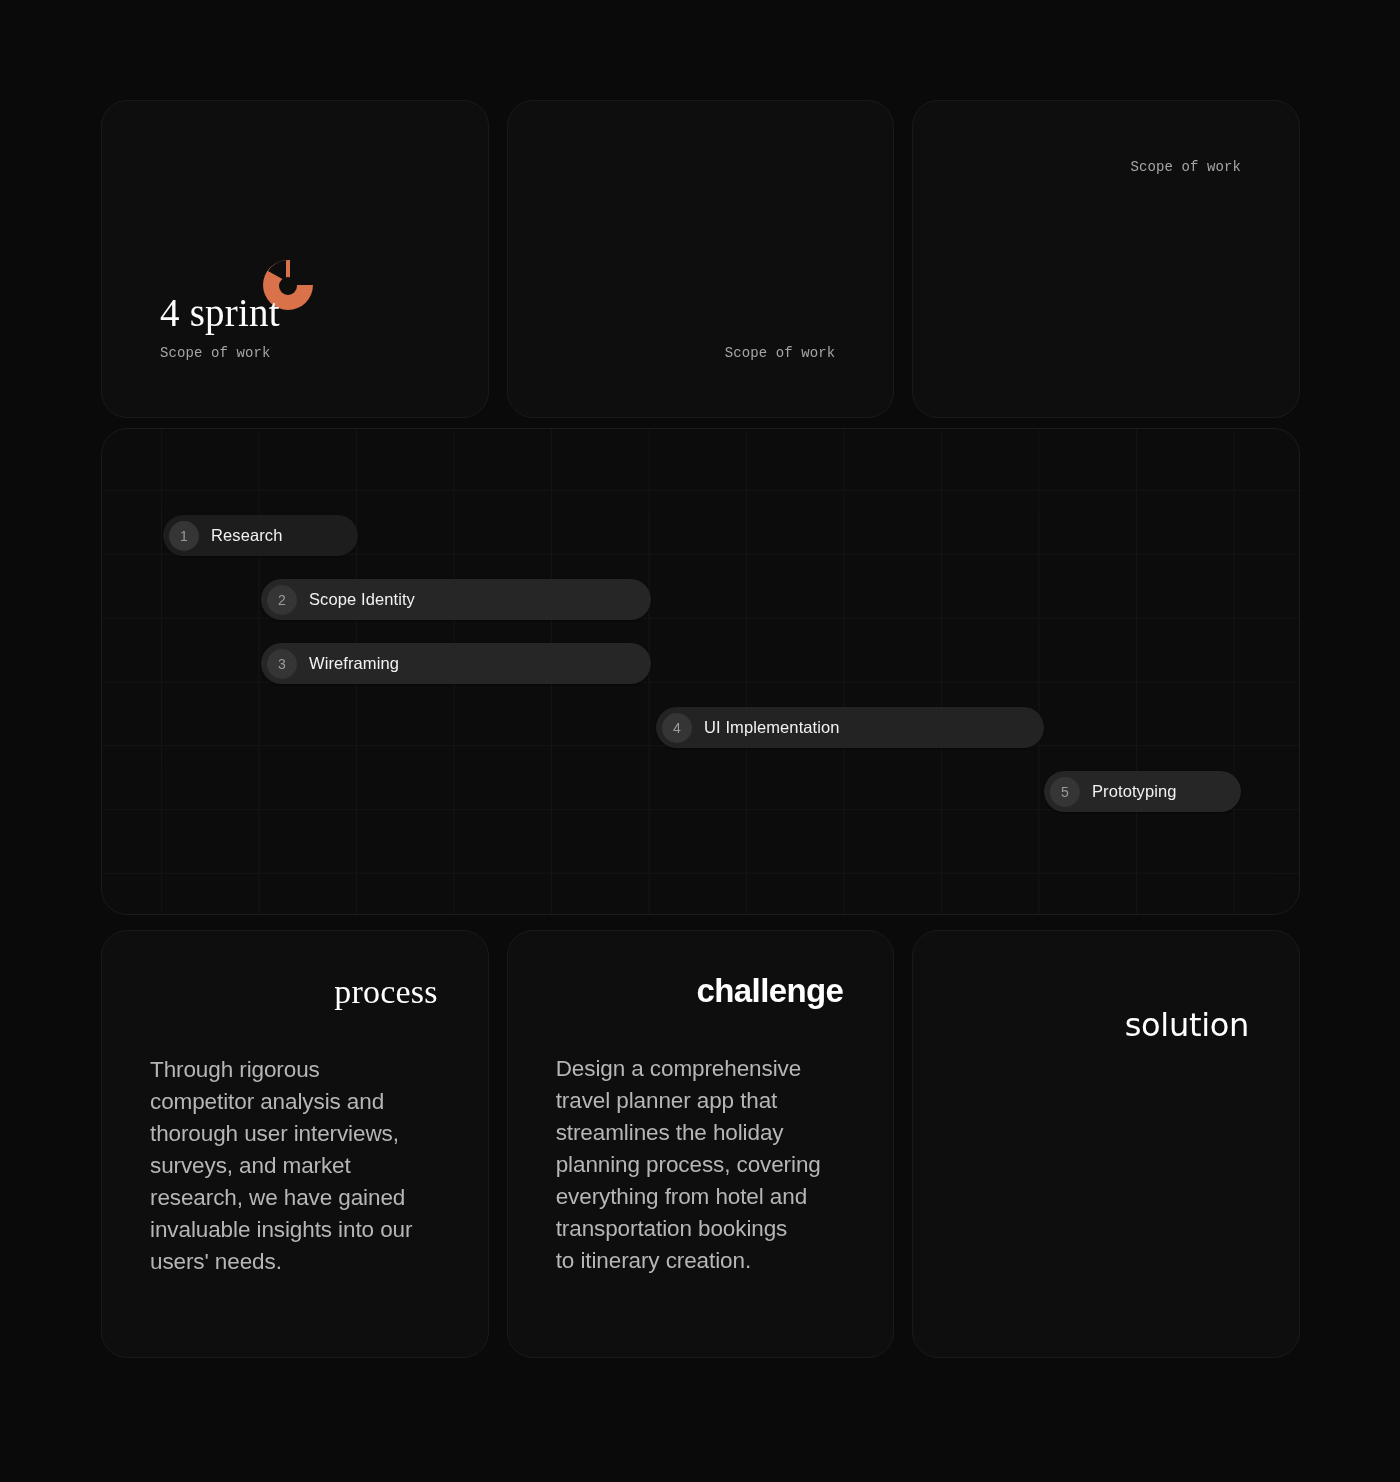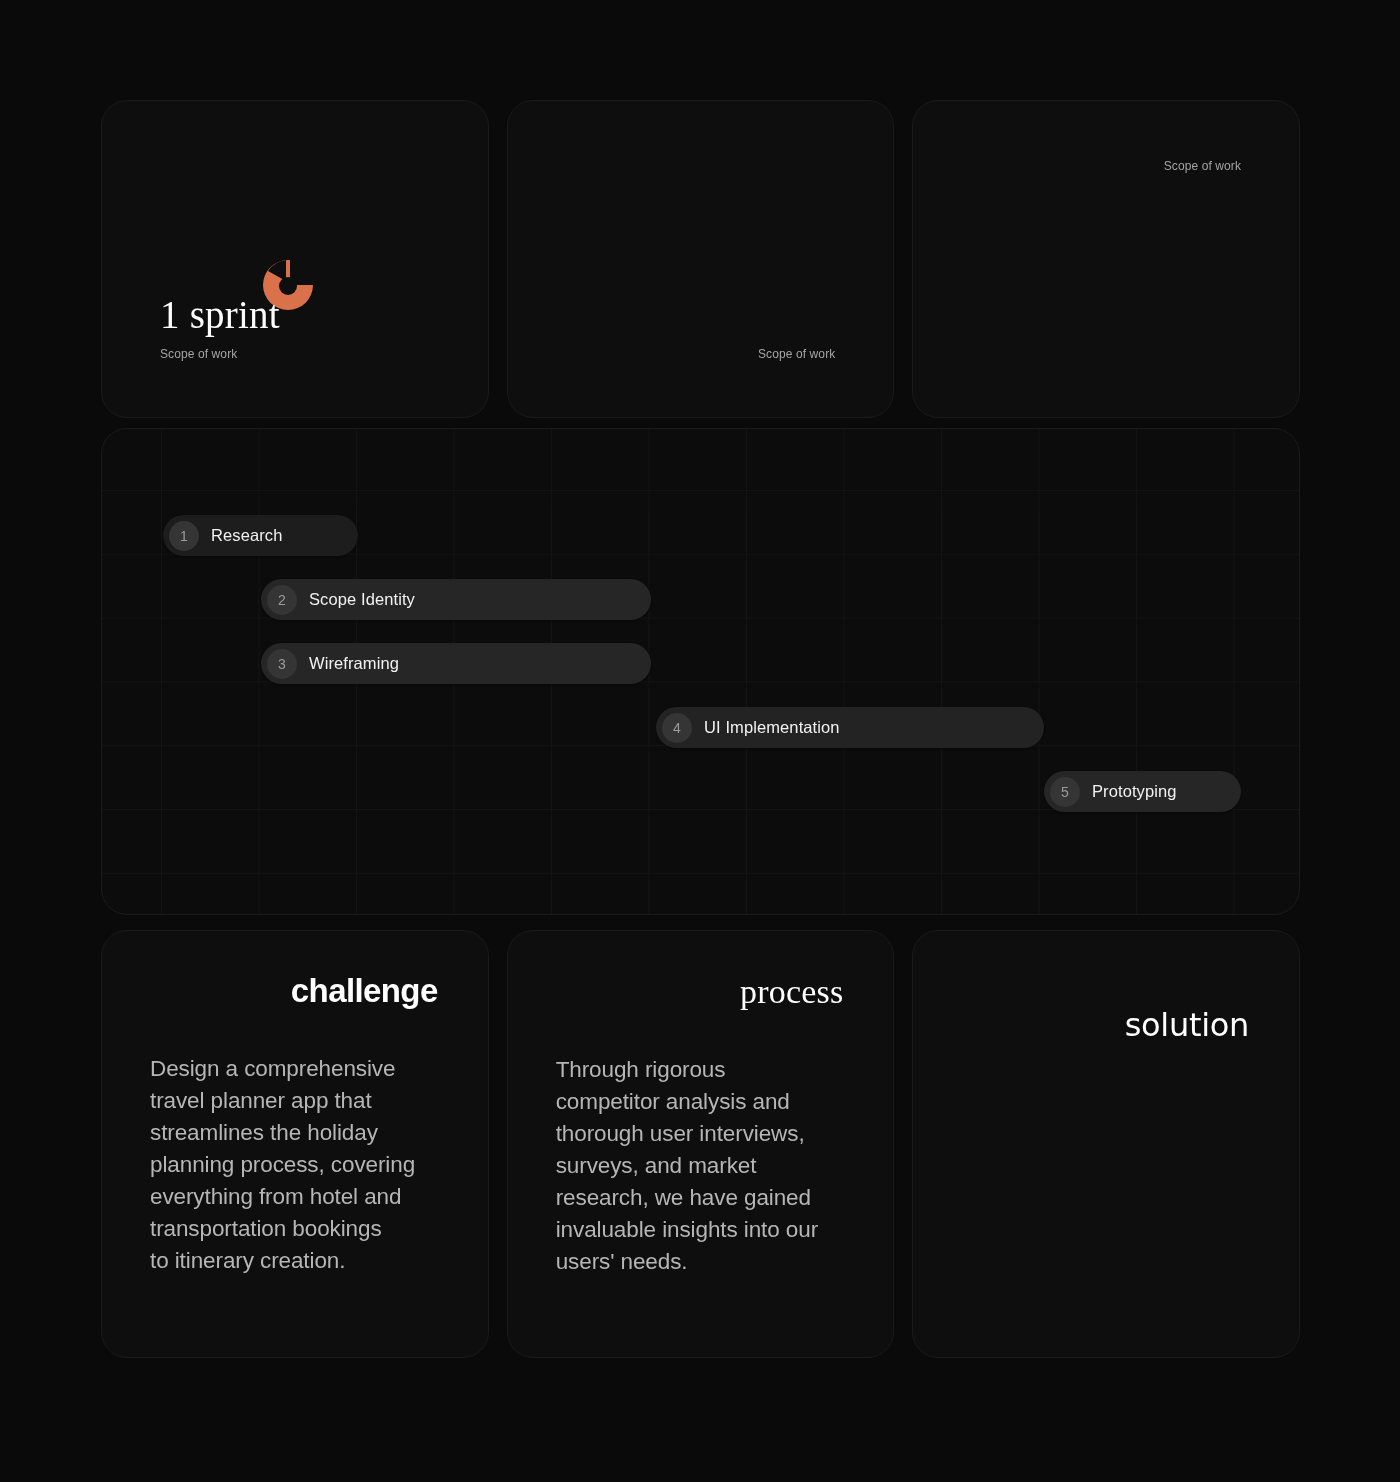--- a/index.html
+++ b/index.html
@@ -53,22 +53,22 @@
   .stat-value {
     font-family: "Liberation Serif", serif;
     font-size: 39px;
     font-weight: 400;
     color: #fdfdfd;
     letter-spacing: 0.2px;
     line-height: 1.12;
   }
   .stat-label {
     margin-top: 10px;
-    font-family: Liberation Sans, sans-serif;
-    font-size: 12px;
+    font-family: Liberation Mono, monospace;
+    font-size: 14px;
     font-weight: 400;
     color: #a5a5a5;
     letter-spacing: 0.1px;
   }
 
   
   .shape {
     position: absolute;
     display: block;
   }
@@ -200,21 +200,21 @@
 
   <div class="stat-row">
 
     <div class="stat-card">
       <svg class="shape shape-pacman" width="52" height="54" viewBox="0 0 52 54">
         <path d="M26 1 A25 25 0 1 0 51 26 L28 26 L28 1 Z" fill="#d9714a"></path>
         <circle cx="26" cy="27" r="9" fill="#0e0e0e"></circle>
         <path d="M24 1 L24 22 L6 12 A25 25 0 0 1 24 1 Z" fill="#0e0e0e"></path>
       </svg>
       <div class="stat-body">
-        <div class="stat-value">1 sprint</div>
+        <div class="stat-value">4 sprint</div>
         <div class="stat-label">Scope of work</div>
       </div>
     </div>
 
     <div class="stat-card">
 
       <div class="stat-body align-right">
         <div class="stat-label">Scope of work</div>
       </div>
     </div>
@@ -253,42 +253,42 @@
 
       <div class="gantt-bar tone-light" style="left: 942px; top: 342px; width: 197px;">
         <span class="bar-index">5</span>
         <span class="bar-title">Prototyping</span>
       </div>
 
     </div>
   </div>
 
   <div class="info-row">
+
+    <div class="info-card">
+      <div class="info-heading font-serif">process</div>
+      <div class="info-text">Through rigorous
+competitor analysis and
+thorough user interviews,
+surveys, and market
+research, we have gained
+invaluable insights into our
+users' needs.</div>
+    </div>
 
     <div class="info-card">
       <div class="info-heading font-grotesk">challenge</div>
       <div class="info-text">Design a comprehensive
 travel planner app that
 streamlines the holiday
 planning process, covering
 everything from hotel and
 transportation bookings
 to itinerary creation.</div>
     </div>
 
     <div class="info-card">
-      <div class="info-heading font-serif">process</div>
-      <div class="info-text">Through rigorous
-competitor analysis and
-thorough user interviews,
-surveys, and market
-research, we have gained
-invaluable insights into our
-users' needs.</div>
-    </div>
-
-    <div class="info-card">
       <div class="info-heading font-geometric">solution</div>
     </div>
 
   </div>
 
 </div>
 
 </body></html>

